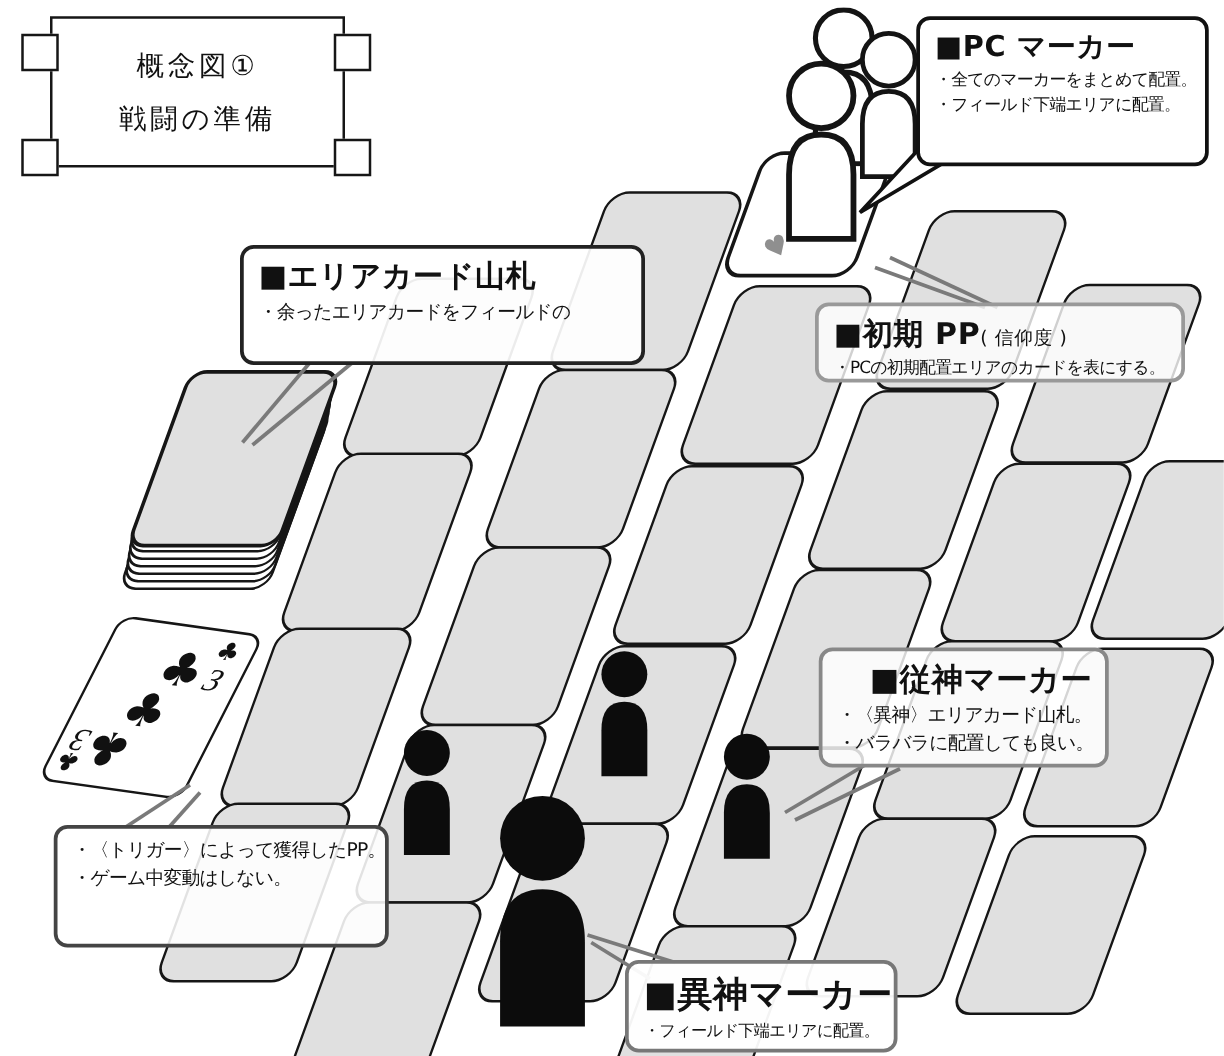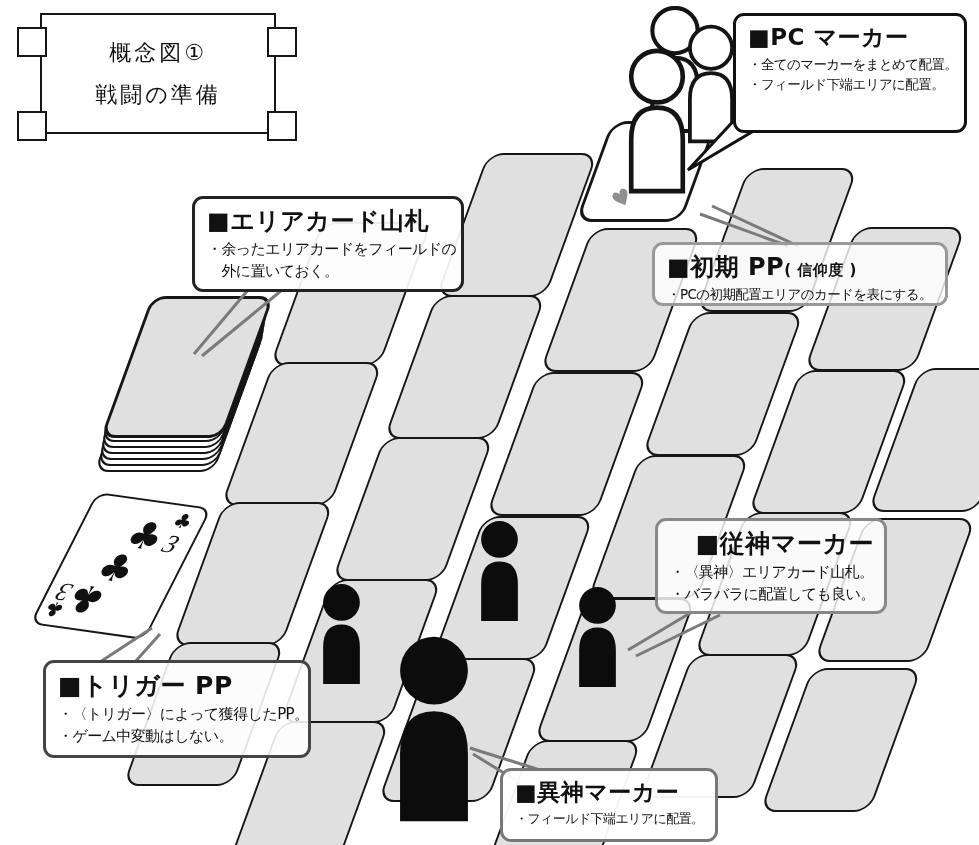--- a/index.html
+++ b/index.html
@@ -35,21 +35,21 @@
   
   .figure{position:absolute;z-index:3;}
   .figure svg{display:block;width:100%;height:100%;}
 
   #tails{position:absolute;left:0;top:0;z-index:4;pointer-events:none;}
 
   
   .callout{position:absolute;border-radius:11px;box-sizing:border-box;
            padding:6px 10px 6px 12px;z-index:5;}
   .callout h3{margin:0 0 2px 0;font-weight:600;letter-spacing:0.5px;white-space:nowrap;}
-  .callout h3 .suffix{font-weight:700;}
+  .callout h3 .suffix{font-weight:400;}
   .callout p{margin:1px 0;line-height:1.4;letter-spacing:-0.6px;white-space:nowrap;}
 
   
   #title-box{position:absolute;left:40px;top:13px;width:232px;height:117px;
              background:#fff;border:2.5px solid #161616;z-index:6;
              display:flex;flex-direction:column;align-items:center;justify-content:center;gap:12px;}
   #title-box .tline{font-size:22px;letter-spacing:3px;}
   .corner-sq{position:absolute;width:26px;height:26px;background:#fff;
              border:2.5px solid #161616;z-index:7;}
 </style>
@@ -172,37 +172,35 @@
       <line x1="135" y1="662" x2="160" y2="634" stroke="#7a7a7a" stroke-width="3"></line>
       <line x1="540" y1="770" x2="470" y2="748" stroke="#7a7a7a" stroke-width="3"></line>
       <line x1="520" y1="783" x2="473" y2="754" stroke="#7a7a7a" stroke-width="3"></line>
     </svg>
   <div id="callouts">
       <div class="callout" style="left: 733px; top: 13px; width: 234px; height: 120px; border: 3.5px solid rgb(17, 17, 17); background: rgb(255, 255, 255);">
         <h3 style="font-size: 23px;">■PC マーカー</h3>
         <p style="font-size: 13.5px;">・全てのマーカーをまとめて配置。</p>
         <p style="font-size: 13.5px;">・フィールド下端エリアに配置。</p>
       </div>
-      <div class="callout" style="left: 192px; top: 196px; width: 272px; height: 96px; border: 3px solid rgb(34, 34, 34); background: rgba(255, 255, 255, 0.92);">
+      <div class="callout" style="left: 192px; top: 196px; width: 324px; height: 96px; border: 3px solid rgb(34, 34, 34); background: rgba(255, 255, 255, 0.92);">
         <h3 style="font-size: 24px;">■エリアカード山札</h3>
         <p style="font-size: 15px;">・余ったエリアカードをフィールドの</p>
-        <p style="font-size: 15px;">　外に置いておく。</p>
       </div>
       <div class="callout" style="left: 652px; top: 242px; width: 296px; height: 64px; border: 3px solid rgb(153, 153, 153); background: rgba(255, 255, 255, 0.8);">
         <h3 style="font-size: 24px;">■初期 PP<span class="suffix" style="font-size: 15px;">( 信仰度 )</span></h3>
         <p style="font-size: 13.5px;">・PCの初期配置エリアのカードを表にする。</p>
       </div>
       <div class="callout" style="left: 655px; top: 518px; width: 232px; height: 96px; border: 3px solid rgb(136, 136, 136); background: rgba(255, 255, 255, 0.82);">
         <h3 style="font-size: 25px; text-align: right;">■従神マーカー</h3>
         <p style="font-size: 15px;">・〈異神〉エリアカード山札。</p>
         <p style="font-size: 15px;">・バラバラに配置しても良い。</p>
       </div>
       <div class="callout" style="left: 43px; top: 660px; width: 268px; height: 98px; border: 3px solid rgb(68, 68, 68); background: rgba(255, 255, 255, 0.88);">
-        <h3 style="font-size: 25px;">■トリガー PP</h3>
         <p style="font-size: 15px;">・〈トリガー〉によって獲得したPP。</p>
         <p style="font-size: 15px;">・ゲーム中変動はしない。</p>
       </div>
       <div class="callout" style="left: 500px; top: 768px; width: 218px; height: 74px; border: 3px solid rgb(119, 119, 119); background: rgba(255, 255, 255, 0.95);">
-        <h3 style="font-size: 23px;">■異神マーカー</h3>
+        <h3 style="font-size: 28px;">■異神マーカー</h3>
         <p style="font-size: 13px;">・フィールド下端エリアに配置。</p>
       </div>
     </div>
 </div>
 
 </body></html>

